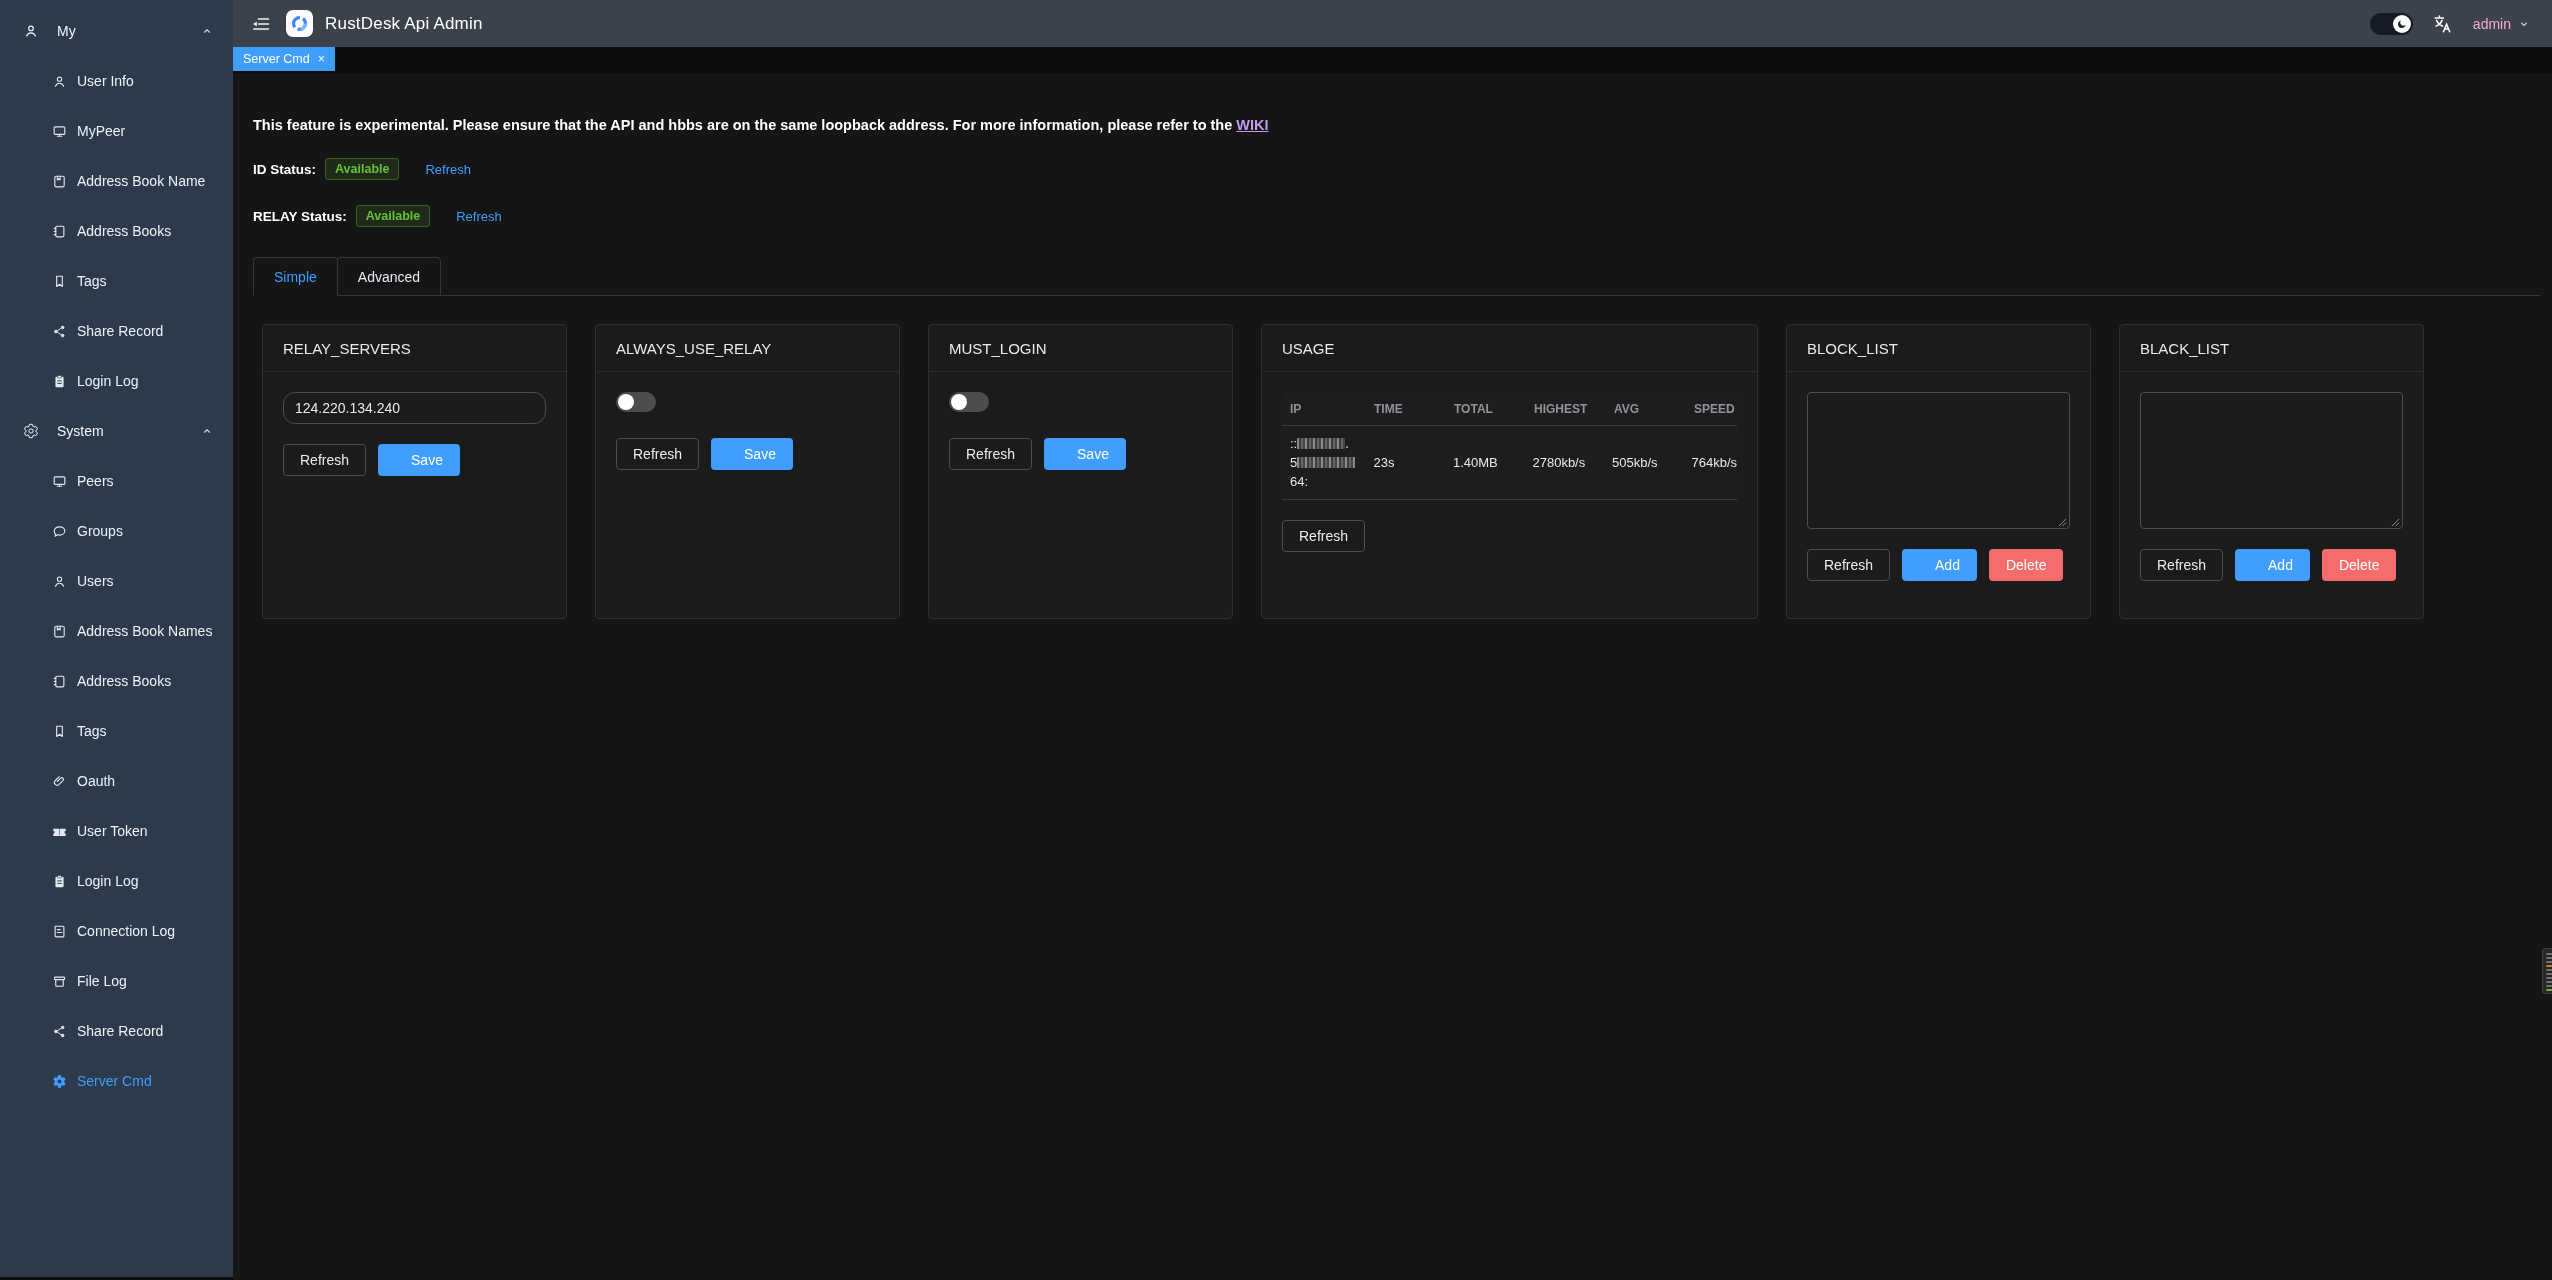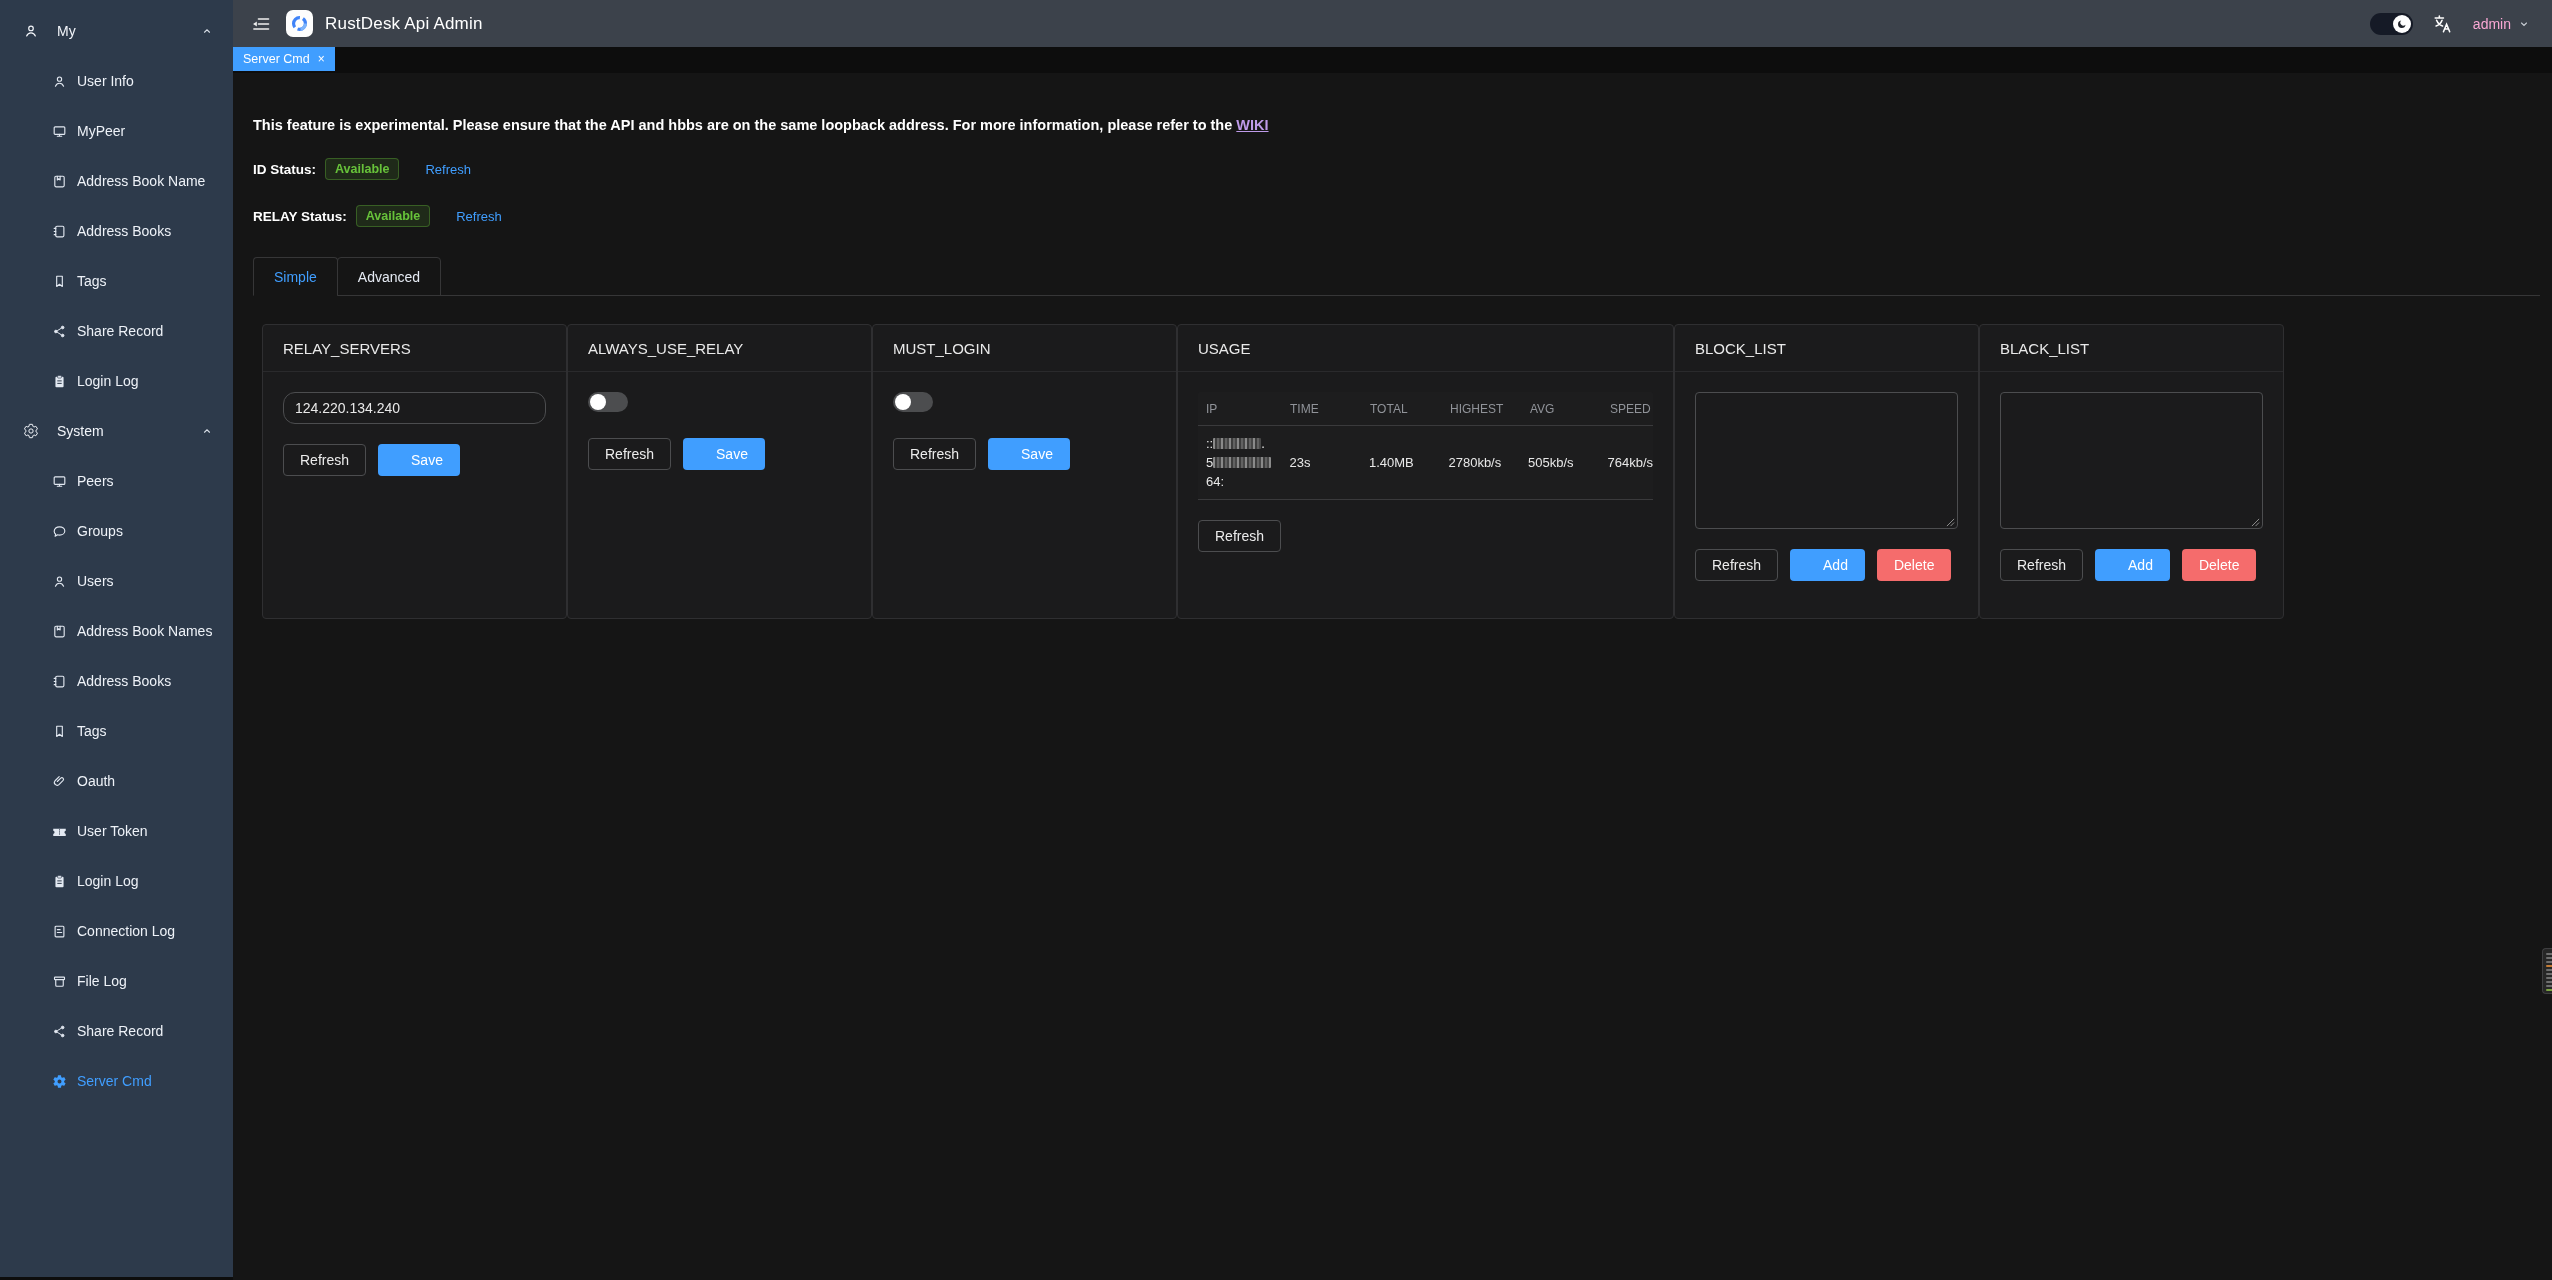--- a/index.html
+++ b/index.html
@@ -49,41 +49,41 @@
   .status-row{margin-top:25px;display:flex;align-items:center;}
   .status-row .s-label{font-size:13.5px;font-weight:bold;color:#ffffff;}
   .badge-success{margin-left:9px;padding:3px 9px;border-radius:4px;font-size:12.5px;font-weight:bold;color:#67c23a;background:rgba(103,194,58,.12);border:1px solid rgba(103,194,58,.35);}
   .link-refresh{margin-left:26px;font-size:13px;color:#409eff;text-decoration:none;cursor:pointer;}
 
   .mode-tabs{margin-top:30px;display:flex;border-bottom:1px solid #363637;}
   .mode-tab{height:39px;display:flex;align-items:center;padding:0 20px;font-size:14px;color:#e5eaf3;border:1px solid #363637;border-radius:4px 4px 0 0;margin-bottom:-1px;background:transparent;cursor:pointer;}
   .mode-tab + .mode-tab{margin-left:-1px;}
   .mode-tab.active{color:#409eff;border-bottom-color:#151515;}
 
-  .cards{display:flex;margin-top:28px;padding-left:9px;}
+  .cards{display:flex;gap:28px;margin-top:28px;padding-left:9px;}
   .card{background:#1b1b1c;border:1px solid #2f2f31;border-radius:4px;height:295px;flex:0 0 auto;}
   .card-header{height:47px;display:flex;align-items:center;padding:0 20px;border-bottom:1px solid #2a2a2c;font-size:15px;color:#eaeaea;}
   .card-body{padding:20px;}
   .w305{width:305px;} .w497{width:497px;}
 
   .text-input{width:100%;height:32px;background:transparent;border:1px solid #4c4d4f;border-radius:12px;color:#e8e8e8;font-size:14px;padding:0 11px;font-family:"Liberation Sans",sans-serif;outline:none;}
   .btn-row{display:flex;gap:12px;}
   .mt20{margin-top:20px;} .mt26{margin-top:26px;} .mt16{margin-top:16px;}
   .btn{height:32px;padding:0 16px;border-radius:4px;font-size:14px;display:inline-flex;align-items:center;justify-content:center;border:1px solid transparent;cursor:pointer;font-family:"Liberation Sans",sans-serif;}
   .btn-outline{background:transparent;border-color:#4c4d4f;color:#ececec;}
   .btn-primary{background:#409eff;color:#ffffff;padding-left:32px;}
   .btn-danger{background:#f56c6c;color:#ffffff;}
 
   .switch{width:40px;height:20px;border-radius:10px;background:#4c4d4f;position:relative;cursor:pointer;}
   .switch .knob{position:absolute;left:2px;top:2px;width:16px;height:16px;border-radius:50%;background:#ffffff;}
 
   
   .usage-table{width:100%;background:#1d1d1e;border-radius:2px;}
   .usage-head{display:flex;height:34px;align-items:center;border-bottom:1px solid #3a3a3c;}
-  .usage-head .cell{font-size:12px;font-weight:normal;color:#909399;}
+  .usage-head .cell{font-size:12px;font-weight:bold;color:#909399;}
   .usage-row{display:flex;align-items:center;border-bottom:1px solid #3a3a3c;padding:8px 0;}
   .usage-row .cell{font-size:13px;color:#e8e8e8;}
   .cell{padding-left:8px;}
   .c-ip{width:84px;} .c-time{width:80px;} .c-total{width:80px;} .c-high{width:80px;} .c-avg{width:80px;} .c-speed{flex:1;}
   .ip-lines{line-height:19px;font-size:13px;}
   .redact{display:inline-block;height:11px;border-radius:1px;vertical-align:-1px;background:repeating-linear-gradient(90deg,#8a8a8a 0 2px,#3d3d3d 2px 4px,#626262 4px 6px,#474747 6px 8px);filter:blur(.4px);}
   .r48{width:48px;} .r58{width:58px;}
 
   .list-box{position:relative;}
   .textarea{width:100%;height:137px;background:transparent;border:1px solid #4c4d4f;border-radius:4px;resize:none;outline:none;color:#e8e8e8;font-family:"Liberation Sans",sans-serif;font-size:13px;padding:6px 10px;}

